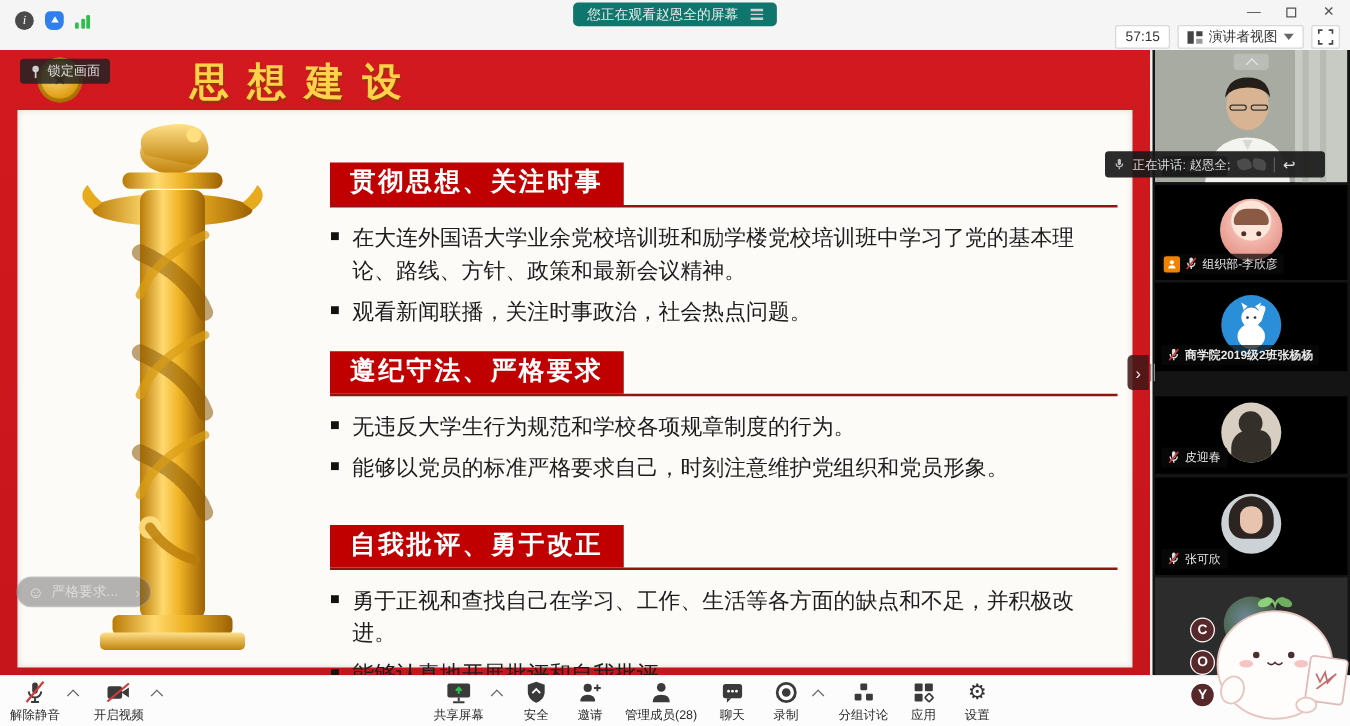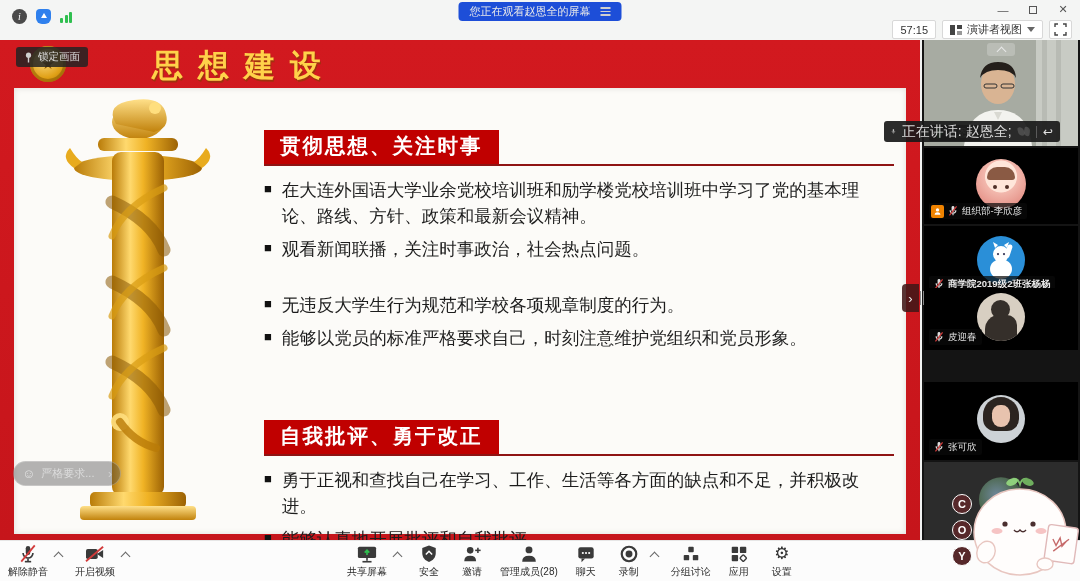--- a/index.html
+++ b/index.html
@@ -9,21 +9,21 @@
 
   
   .titlebar { position:absolute; top:0; left:0; right:0; height:40px; background:#f4f5f4; }
   .tl-icons { position:absolute; top:9px; left:12px; display:flex; gap:9px; align-items:center; }
   .ic-info { width:15px; height:15px; border-radius:50%; background:#4a4a4a; color:#fff; font-size:10px; font-style:italic; font-family:"Liberation Serif",serif; text-align:center; line-height:15px; }
   .ic-shield { width:15px; height:15px; border-radius:4px 4px 6px 6px; background:#2f80ed; position:relative; }
   .ic-shield:before { content:""; position:absolute; left:4.5px; top:4px; width:0; height:0; border-left:3px solid transparent; border-right:3px solid transparent; border-bottom:5px solid #fff; }
   .ic-signal { display:flex; align-items:flex-end; gap:1.5px; height:12px; }
   .ic-signal i { width:3px; background:#2fbf4f; border-radius:1px; display:block; }
   .ic-signal i:nth-child(1){height:5px;} .ic-signal i:nth-child(2){height:8px;} .ic-signal i:nth-child(3){height:11px;}
-  .watch-pill { position:absolute; top:2px; left:50%; transform:translateX(-50%); height:19px; background:#1d4ed8; border-radius:4px; display:flex; align-items:center; gap:10px; padding:0 11px; color:#e9e9e9; font-size:11px; white-space:nowrap; }
+  .watch-pill { position:absolute; top:2px; left:50%; transform:translateX(-50%); height:19px; background:#0f766e; border-radius:4px; display:flex; align-items:center; gap:10px; padding:0 11px; color:#e9e9e9; font-size:11px; white-space:nowrap; }
   .menu-bars { display:flex; flex-direction:column; gap:2px; }
   .menu-bars i { display:block; width:10px; height:1.5px; background:#cfcfcf; }
   .win-controls { position:absolute; top:0; right:2px; display:flex; }
   .wc { width:30px; height:19px; display:flex; align-items:center; justify-content:center; color:#555; font-size:11px; cursor:default; }
   .wc .sq { width:8px; height:8px; border:1.2px solid #555; }
   .meet-chips { position:absolute; top:20px; right:8px; display:flex; gap:6px; align-items:center;padding-left:38px; }
   .chip { background:#fff; border:1px solid #d8d8d8; border-radius:2px; height:19px; display:flex; align-items:center; padding:0 7px; font-size:11px; color:#333; gap:5px; }
   .grid-ic { display:inline-block; position:relative; width:12px; height:10px; }
   .grid-ic i { position:absolute; background:#444; display:block; }
   .grid-ic i:nth-child(1){left:0;top:0;width:5px;height:10px;} .grid-ic i:nth-child(2){left:7px;top:0;width:5px;height:4px;} .grid-ic i:nth-child(3){left:7px;top:6px;width:5px;height:4px;background:#999;}
@@ -51,41 +51,41 @@
   .quick-chat { position:absolute; left:13px; top:461px; width:108px; height:25px; background:rgba(70,70,70,.4); border:1px solid rgba(255,255,255,.25); border-radius:13px; display:flex; align-items:center; gap:6px; padding:0 8px; z-index:30; }
   .quick-chat .smiley { color:#e2e2e2; font-size:13px; }
   .quick-chat .qc-text { color:#dcdcdc; font-size:11px; flex:1; }
   .quick-chat .more { color:#cfcfcf; font-size:12px; }
   .panel-handle { position:absolute; left:902px; top:284px; width:17px; height:28px; background:rgba(66,24,24,.88); border-radius:4px 0 0 4px; display:flex; align-items:center; justify-content:center; color:#eee; font-size:13px; z-index:30; }
   .grip { position:absolute; left:920px; top:291px; width:4px; height:14px; border-left:1px solid #8a8a8a; border-right:1px solid #8a8a8a; z-index:30; }
 
   
   .sidebar { position:absolute; top:40px; left:922px; width:158px; height:500px; background:#141414; }
   .tile { position:absolute; left:2px; right:2px; background:#000000; overflow:hidden; }
-  .t1{top:0;height:106px;} .t2{top:108px;height:76px;} .t3{top:186px;height:71px;font-weight:bold;} .t4{top:248px;height:62px;} .t5{top:342px;height:78px;} .t6{top:422px;height:78px;background:#2c2c2c;}
+  .t1{top:0;height:106px;} .t2{top:108px;height:76px;} .t3{top:186px;height:71px;font-weight:bold;} .t4{top:277px;height:62px;} .t5{top:342px;height:78px;} .t6{top:422px;height:78px;background:#2c2c2c;}
   .collapse-chip { position:absolute; top:3px; left:50%; transform:translateX(-50%); width:28px; height:13px; background:rgba(255,255,255,.22); border-radius:3px; display:flex; align-items:center; justify-content:center; }
   .caret-up { width:7px; height:7px; border-left:1.7px solid #e8e8e8; border-top:1.7px solid #e8e8e8; transform:rotate(45deg); margin-top:4px; }
   .name-bar { position:absolute; left:5px; bottom:5px; height:16px; background:rgba(10,10,10,.72); border-radius:2px; display:flex; align-items:center; gap:4px; padding:0 5px; font-size:9.5px; color:#e8e8e8; white-space:nowrap; max-width:146px; }
   .badge-host { width:13px; height:13px; border-radius:2px; background:#f08300; display:flex; align-items:center; justify-content:center; margin-left:-3px; }
   .avatar { position:absolute; left:50%; top:50%; transform:translate(-50%,-54%); border-radius:50%; }
   .av2 { width:50px; height:50px; background:radial-gradient(circle at 50% 35%, #ffe6da 38%, #f2b8ad 40%, #e89a90 70%, #d4837f); }
   .av2:before{content:"";position:absolute;left:11px;top:8px;width:28px;height:13px;border-radius:14px 14px 4px 4px;background:#8a5a44;}
   .av2:after{content:"";position:absolute;left:17px;top:26px;width:4px;height:4px;border-radius:50%;background:#503028;box-shadow:12px 0 0 #503028;}
   .av3 { width:48px; height:48px; background:#2a8fd8; }
   .av4 { width:48px; height:48px; background:#d8cfc2; overflow:hidden; }
   .av4:before{content:"";position:absolute;left:14px;top:7px;width:19px;height:19px;border-radius:50%;background:#352f2a;}
   .av4:after{content:"";position:absolute;left:8px;top:22px;width:32px;height:26px;border-radius:14px 10px 0 0;background:#352f2a;}
   .av5 { width:48px; height:48px; background:#cdd2d6; overflow:hidden; }
   .av5:before{content:"";position:absolute;left:6px;top:2px;width:36px;height:34px;border-radius:18px 18px 12px 12px;background:#2b2420;}
   .av5:after{content:"";position:absolute;left:15px;top:10px;width:18px;height:22px;border-radius:9px 9px 10px 10px;background:#e8c3ae;}
   .av6 { width:44px; height:44px; background:radial-gradient(circle at 40% 40%, #7a97ad, #50704f 55%, #32445a 80%); opacity:.85; }
 
   
   .speak-bar { position:absolute; top:121px; left:884px; width:176px; height:21px; background:rgba(25,25,25,.92); border-radius:3px; display:flex; align-items:center; gap:6px; padding:0 7px; z-index:40; }
-  .speak-bar .txt { color:#d9d9d9; font-size:14px; white-space:nowrap; }
+  .speak-bar .txt { color:#d9d9d9; font-size:10px; white-space:nowrap; }
   .clap { width:11px; height:9px; background:#8a8a8a; opacity:.35; border-radius:2px 5px 2px 5px; transform:rotate(-14deg); }
   .clap+.clap { margin-left:-5px; transform:rotate(10deg); }
   .vsep { width:1px; height:12px; background:#5a5a5a; }
   .reply { color:#e2e2e2; font-size:12px; }
 
   
   .toolbar { position:absolute; left:0; right:0; top:540px; height:41px; background:#fcfcfc; border-top:1px solid #e6e6e6; z-index:20; }
   .tb-group { position:absolute; top:3px; display:flex; gap:13px; align-items:flex-start; }
   .tg-left { left:8px;justify-content:flex-end; } .tg-center { left:347px; }
   .tb-btn { display:flex; flex-direction:column; align-items:center; min-width:30px; cursor:default; }
@@ -196,20 +196,21 @@
                 <span>在大连外国语大学业余党校培训班和励学楼党校培训班中学习了党的基本理论、路线、方针、政策和最新会议精神。</span>
               </li>
             <li>
                 <span class="sq-b">■</span>
                 <span>观看新闻联播，关注时事政治，社会热点问题。</span>
               </li>
           </ul>
         </div>
 
         <div class="section sec2">
+          <div class="sec-head"><span class="sec-badge">遵纪守法、严格要求</span></div>
           <ul class="bullets">
             <li>
                 <span class="sq-b">■</span>
                 <span>无违反大学生行为规范和学校各项规章制度的行为。</span>
               </li>
             <li>
                 <span class="sq-b">■</span>
                 <span>能够以党员的标准严格要求自己，时刻注意维护党组织和党员形象。</span>
               </li>
           </ul>

